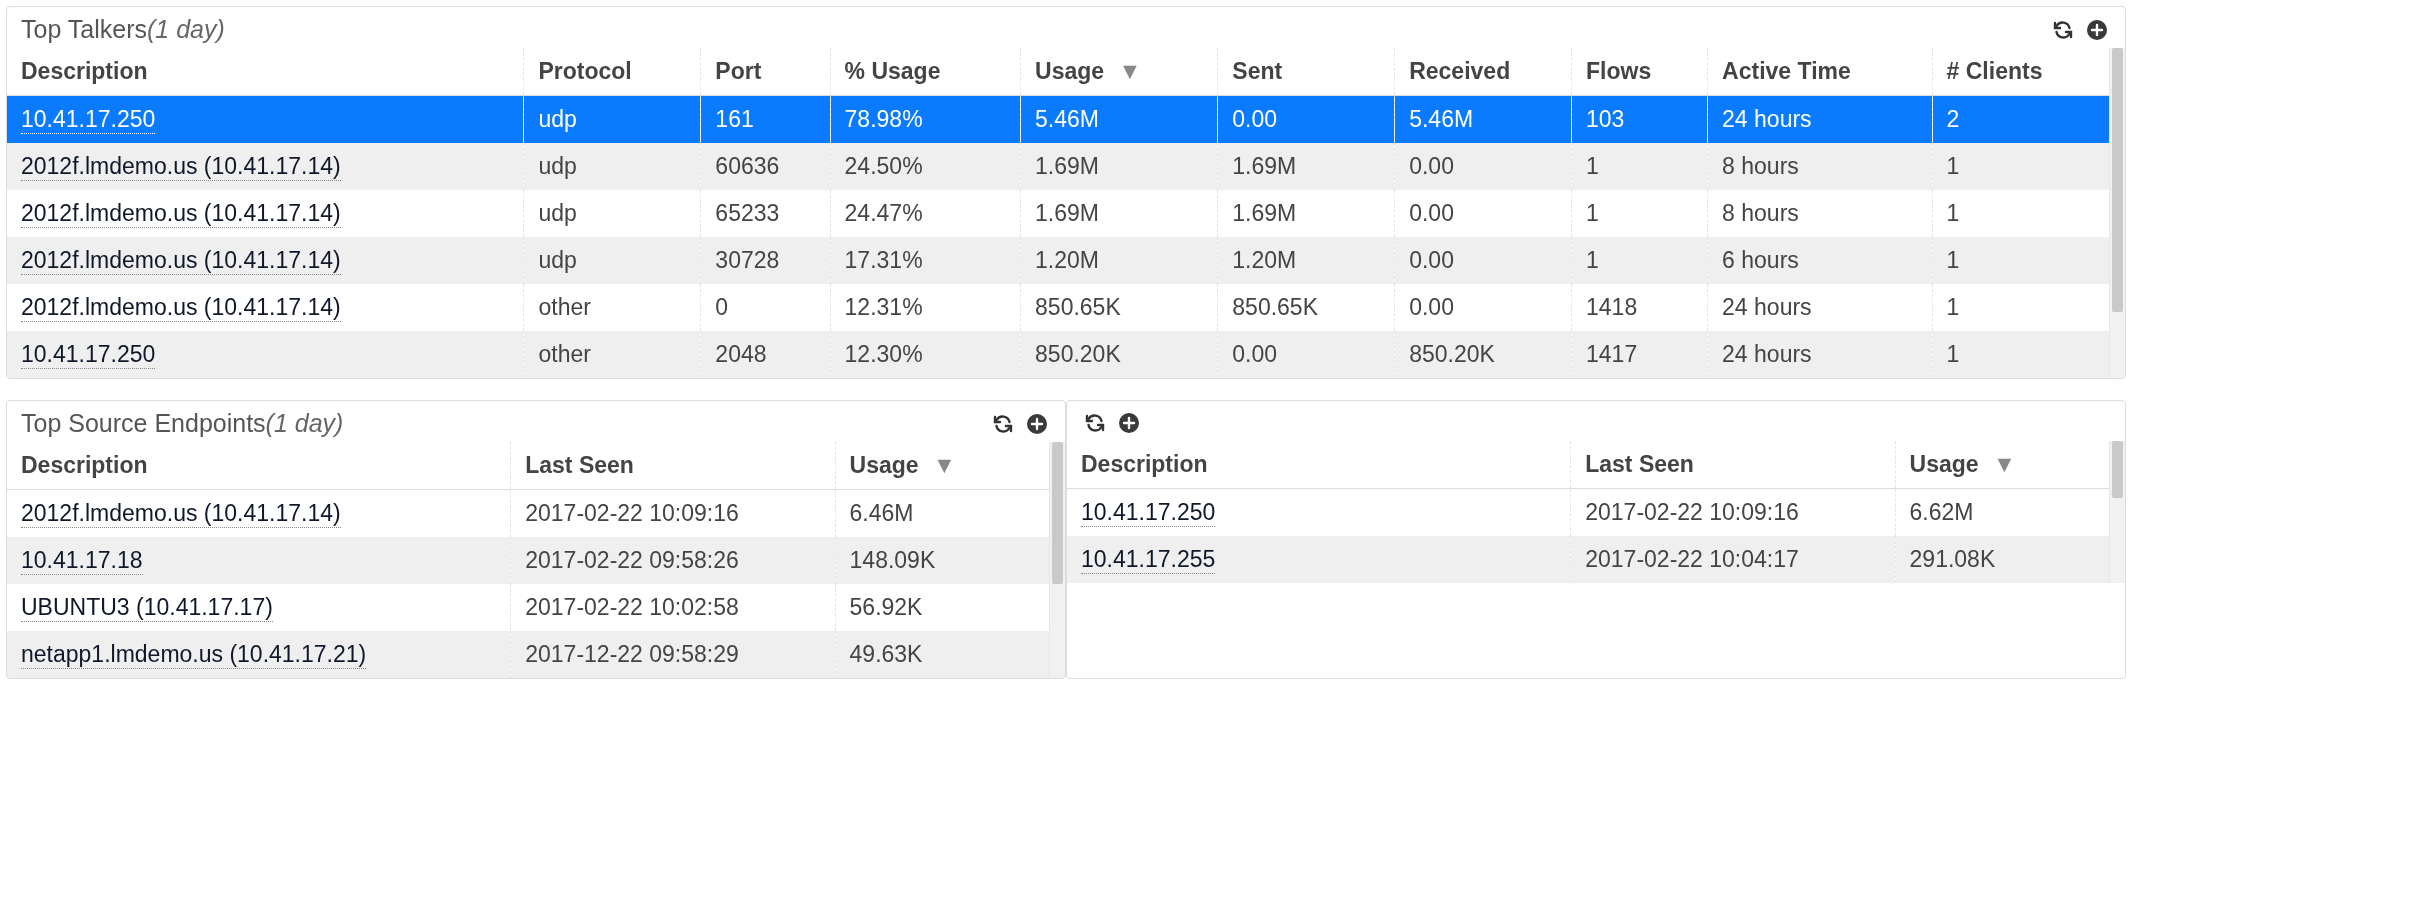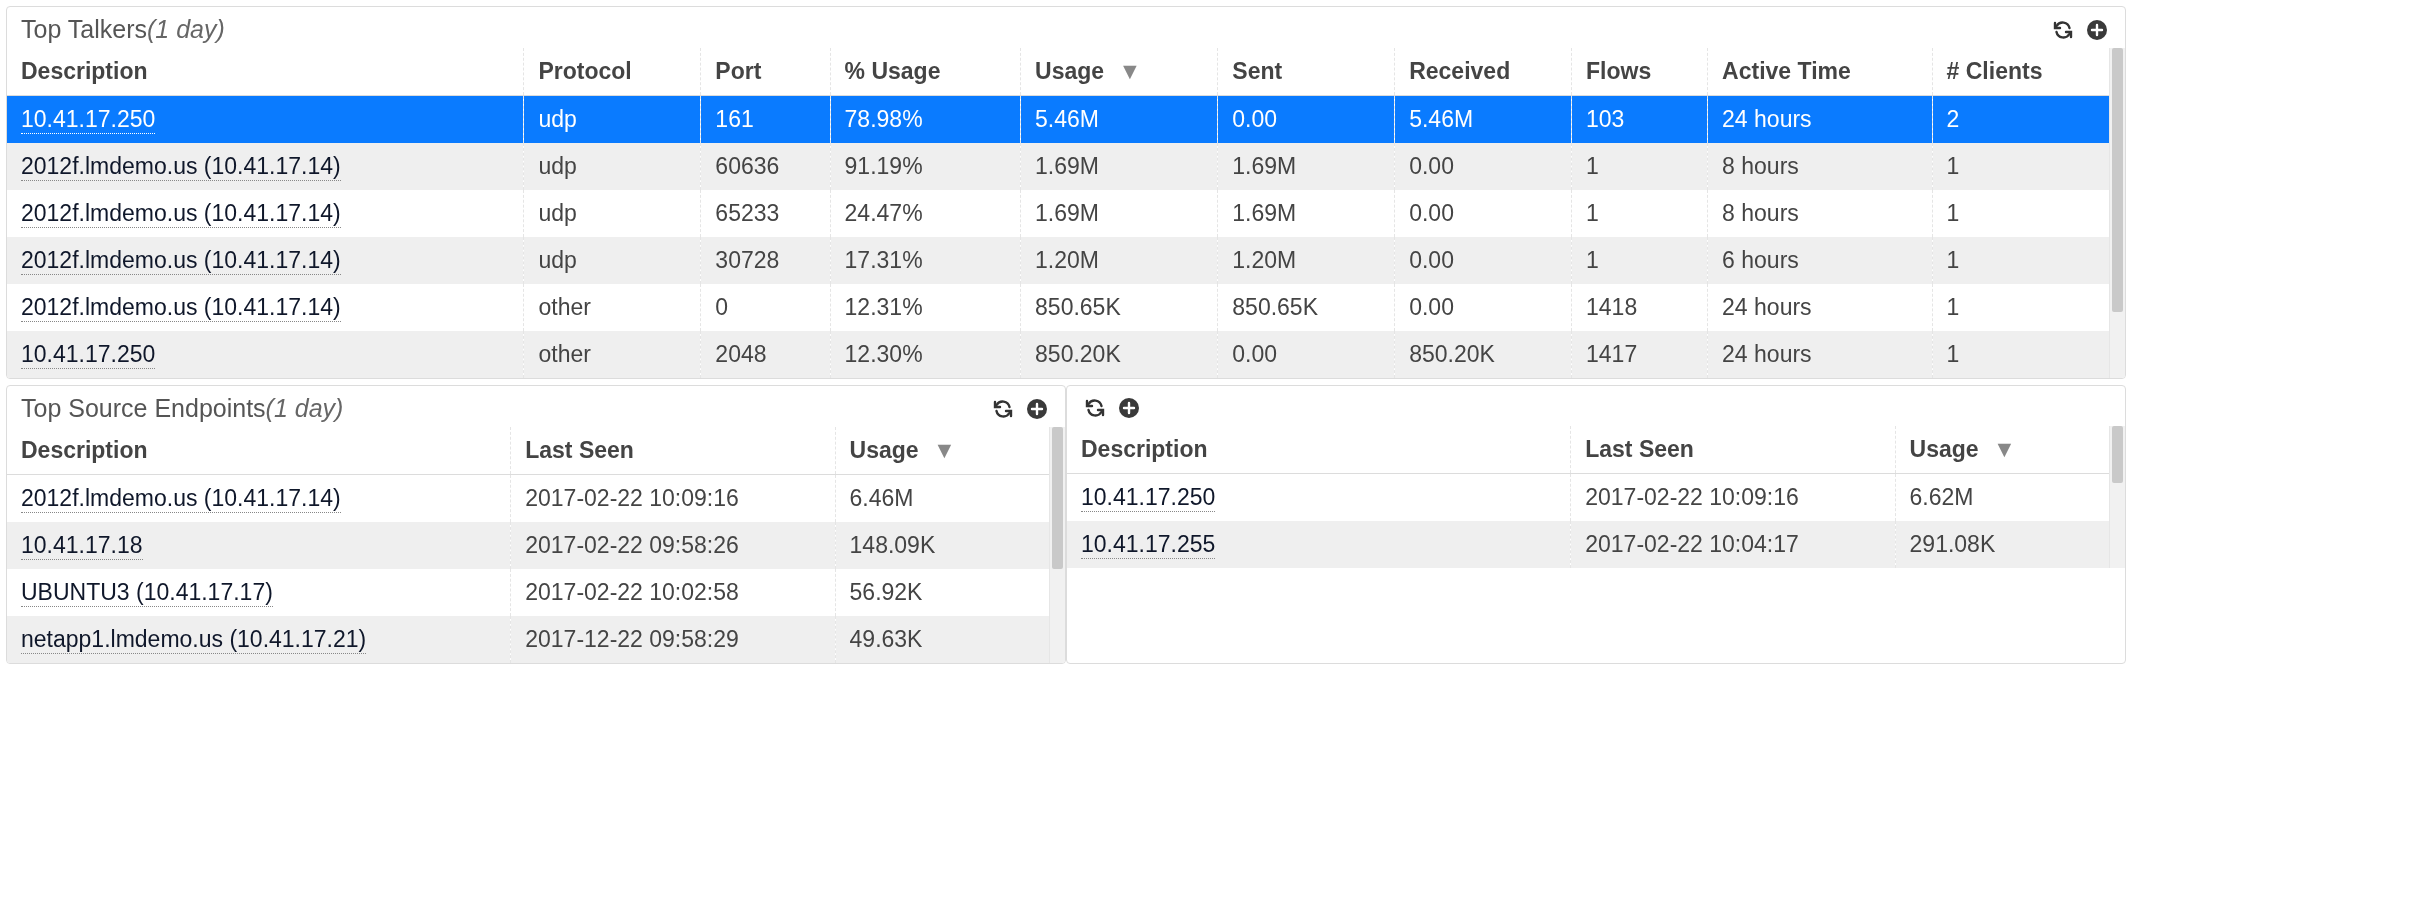--- a/index.html
+++ b/index.html
@@ -83,21 +83,21 @@
     border-bottom: 1px dotted #888;
     padding-bottom: 1px;
   }
   .sort-arrow {
     display: inline-block;
     margin-left: 8px;
     color: #888;
   }
   .row-bottom {
     display: flex;
-    margin-top: 6px;
+    margin-top: 21px;
   }
   .row-bottom .panel { flex: 1; }
   
   .tt col.c1  { width: 380px; }
   .tt col.c2  { width: 130px; }
   .tt col.c3  { width: 95px; }
   .tt col.c4  { width: 140px; }
   .tt col.c5  { width: 145px; }
   .tt col.c6  { width: 130px; }
   .tt col.c7  { width: 130px; }
@@ -177,21 +177,21 @@
                 <td>0.00</td>
                 <td>5.46M</td>
                 <td>103</td>
                 <td>24 hours</td>
                 <td>2</td>
               </tr>
               <tr>
                 <td><span class="desc-link">2012f.lmdemo.us (10.41.17.14)</span></td>
                 <td>udp</td>
                 <td>60636</td>
-                <td>91.19%</td>
+                <td>24.50%</td>
                 <td>1.69M</td>
                 <td>1.69M</td>
                 <td>0.00</td>
                 <td>1</td>
                 <td>8 hours</td>
                 <td>1</td>
               </tr>
               <tr>
                 <td><span class="desc-link">2012f.lmdemo.us (10.41.17.14)</span></td>
                 <td>udp</td>

